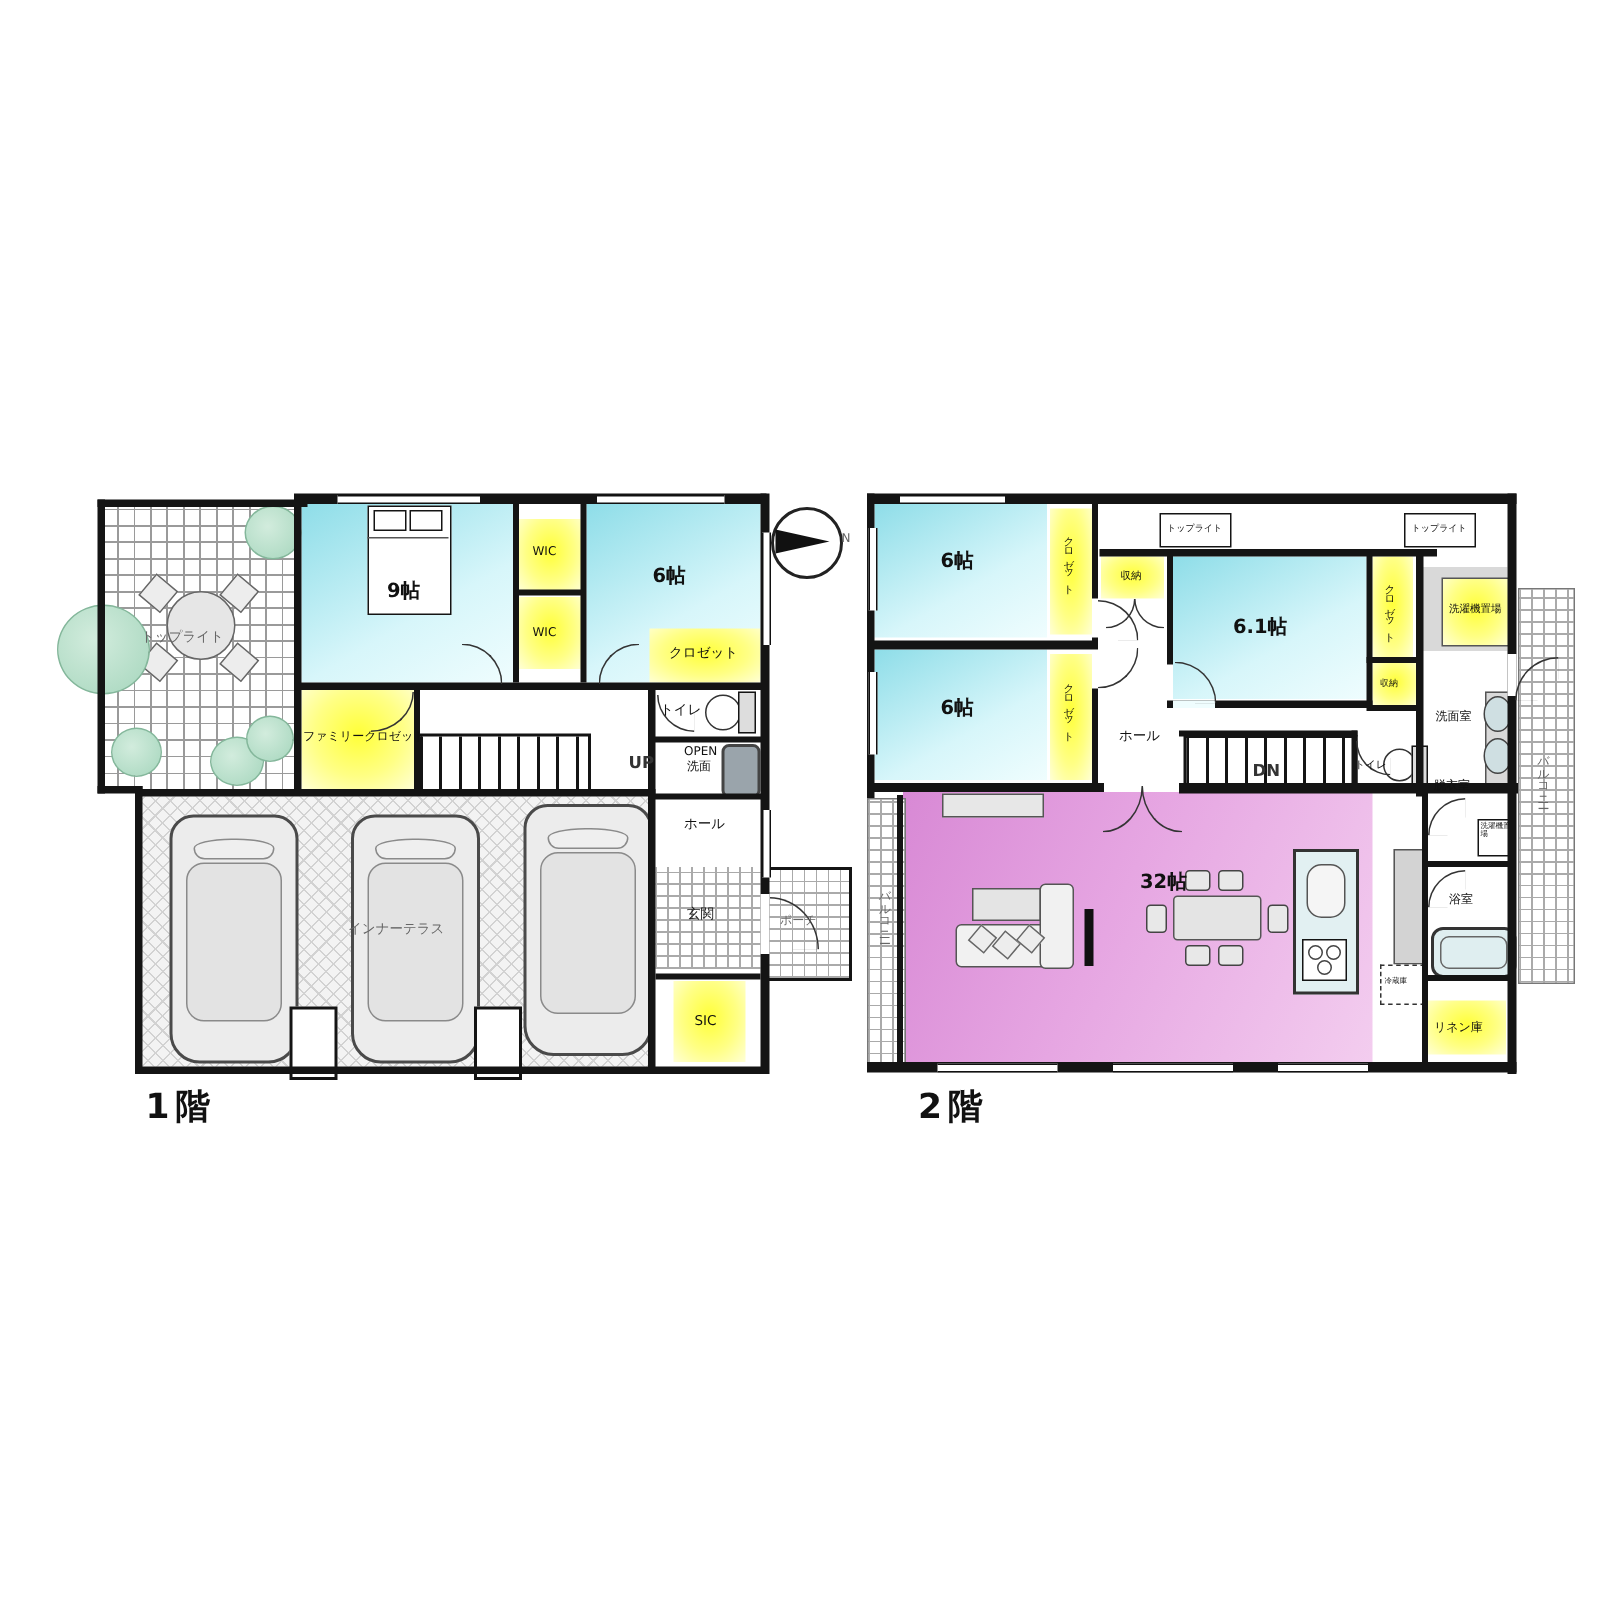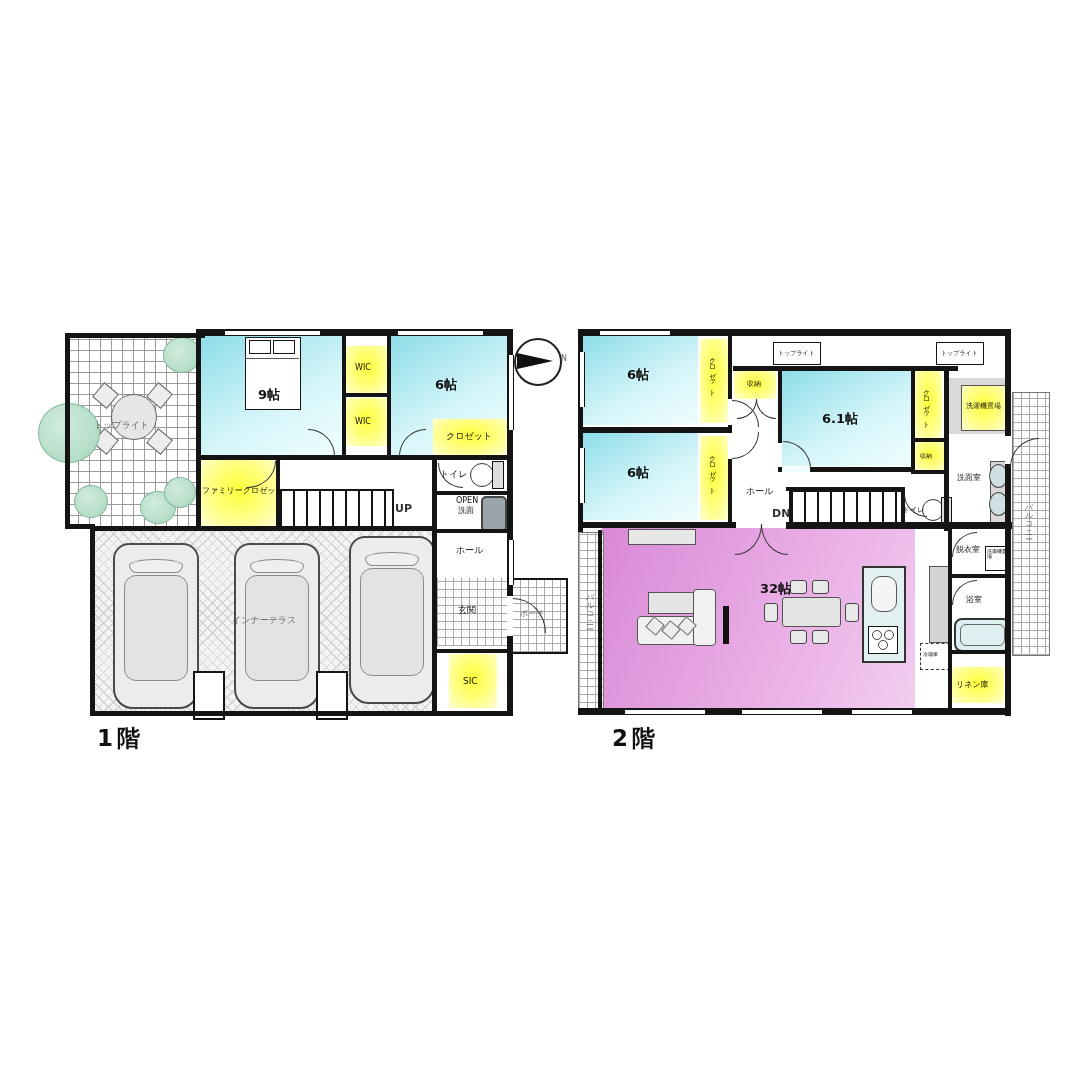--- a/index.html
+++ b/index.html
@@ -3,21 +3,21 @@
 <meta charset="utf-8">
 <style>
   html,body{margin:0;padding:0;background:#fff;}
   .canvas{position:relative;width:1080px;height:1080px;background:#fff;overflow:hidden;
           font-family:"DejaVu Sans","Liberation Sans",sans-serif;}
   .abs{position:absolute;}
   .w{position:absolute;background:#141414;}
   .lb{position:absolute;color:#111;white-space:nowrap;line-height:1;}
   .b13{font-size:13px;font-weight:bold;}
   .b23{font-size:23px;font-weight:bold;letter-spacing:4px;}
-  .f11{font-size:11px;font-weight:bold;}
+  .f11{font-size:11px;font-weight:bold;margin-left:24px;}
   .f9{font-size:9px;}.f8{font-size:8px;}.f7{font-size:7px;}.f6{font-size:6px;}.f5{font-size:5px;}
   .gy{color:#666;}
   .vt{writing-mode:vertical-rl;}
   .cy{position:absolute;background:linear-gradient(150deg,#8edde8,#d7f6fa 60%,#effdfe);}
   .ye{position:absolute;background:radial-gradient(ellipse at 50% 45%,#ffff38,#ffff85 55%,#ffffd6);}
   .tile{position:absolute;background-color:#fff;background-image:
     repeating-linear-gradient(0deg,#9a9a9a 0 1px,transparent 1px 11px),
     repeating-linear-gradient(90deg,#9a9a9a 0 1px,transparent 1px 11px);}
   .tile2{position:absolute;background-color:#fff;background-image:
     repeating-linear-gradient(0deg,#aaa 0 1px,transparent 1px 8px),
@@ -268,24 +268,24 @@
     <span class="lb f7 vt" style="left:708px;top:352px;">クロゼット</span>
     <span class="lb f7 vt" style="left:708px;top:450px;">クロゼット</span>
     <span class="lb f7" style="left:747px;top:381px;">収納</span>
     <span class="lb f6" style="left:778px;top:350px;">トップライト</span>
     <span class="lb f6" style="left:941px;top:350px;">トップライト</span>
     <span class="lb b13" style="left:822px;top:412px;">6.1帖</span>
     <span class="lb f7 vt" style="left:922px;top:384px;">クロゼット</span>
     <span class="lb f7" style="left:966px;top:403px;">洗濯機置場</span>
     <span class="lb f6" style="left:920px;top:453px;">収納</span>
     <span class="lb f9" style="left:746px;top:487px;">ホール</span>
-    <span class="lb f11" style="left:772px;top:508px;color:#333;">DN</span>
+    <span class="lb f11" style="left:811px;top:508px;color:#333;">DN</span>
     <span class="lb f7" style="left:903px;top:507px;">トイレ</span>
     <span class="lb f8" style="left:957px;top:474px;">洗面室</span>
-    <span class="lb f8" style="left:956px;top:546px;">脱衣室</span>
+    <span class="lb f8" style="left:956px;top:520px;">脱衣室</span>
     <span class="lb f8" style="left:966px;top:596px;">浴室</span>
     <span class="lb f8" style="left:956px;top:681px;">リネン庫</span>
     <span class="lb b13" style="left:760px;top:582px;">32帖</span>
     <span class="lb f8 gy vt" style="left:585px;top:588px;">バルコニー</span>
     <span class="lb f8 gy vt" style="left:1024px;top:498px;">バルコニー</span>
     <span class="lb b23" style="left:612px;top:727px;">2階</span>
   </section>
 
 </div>
 

